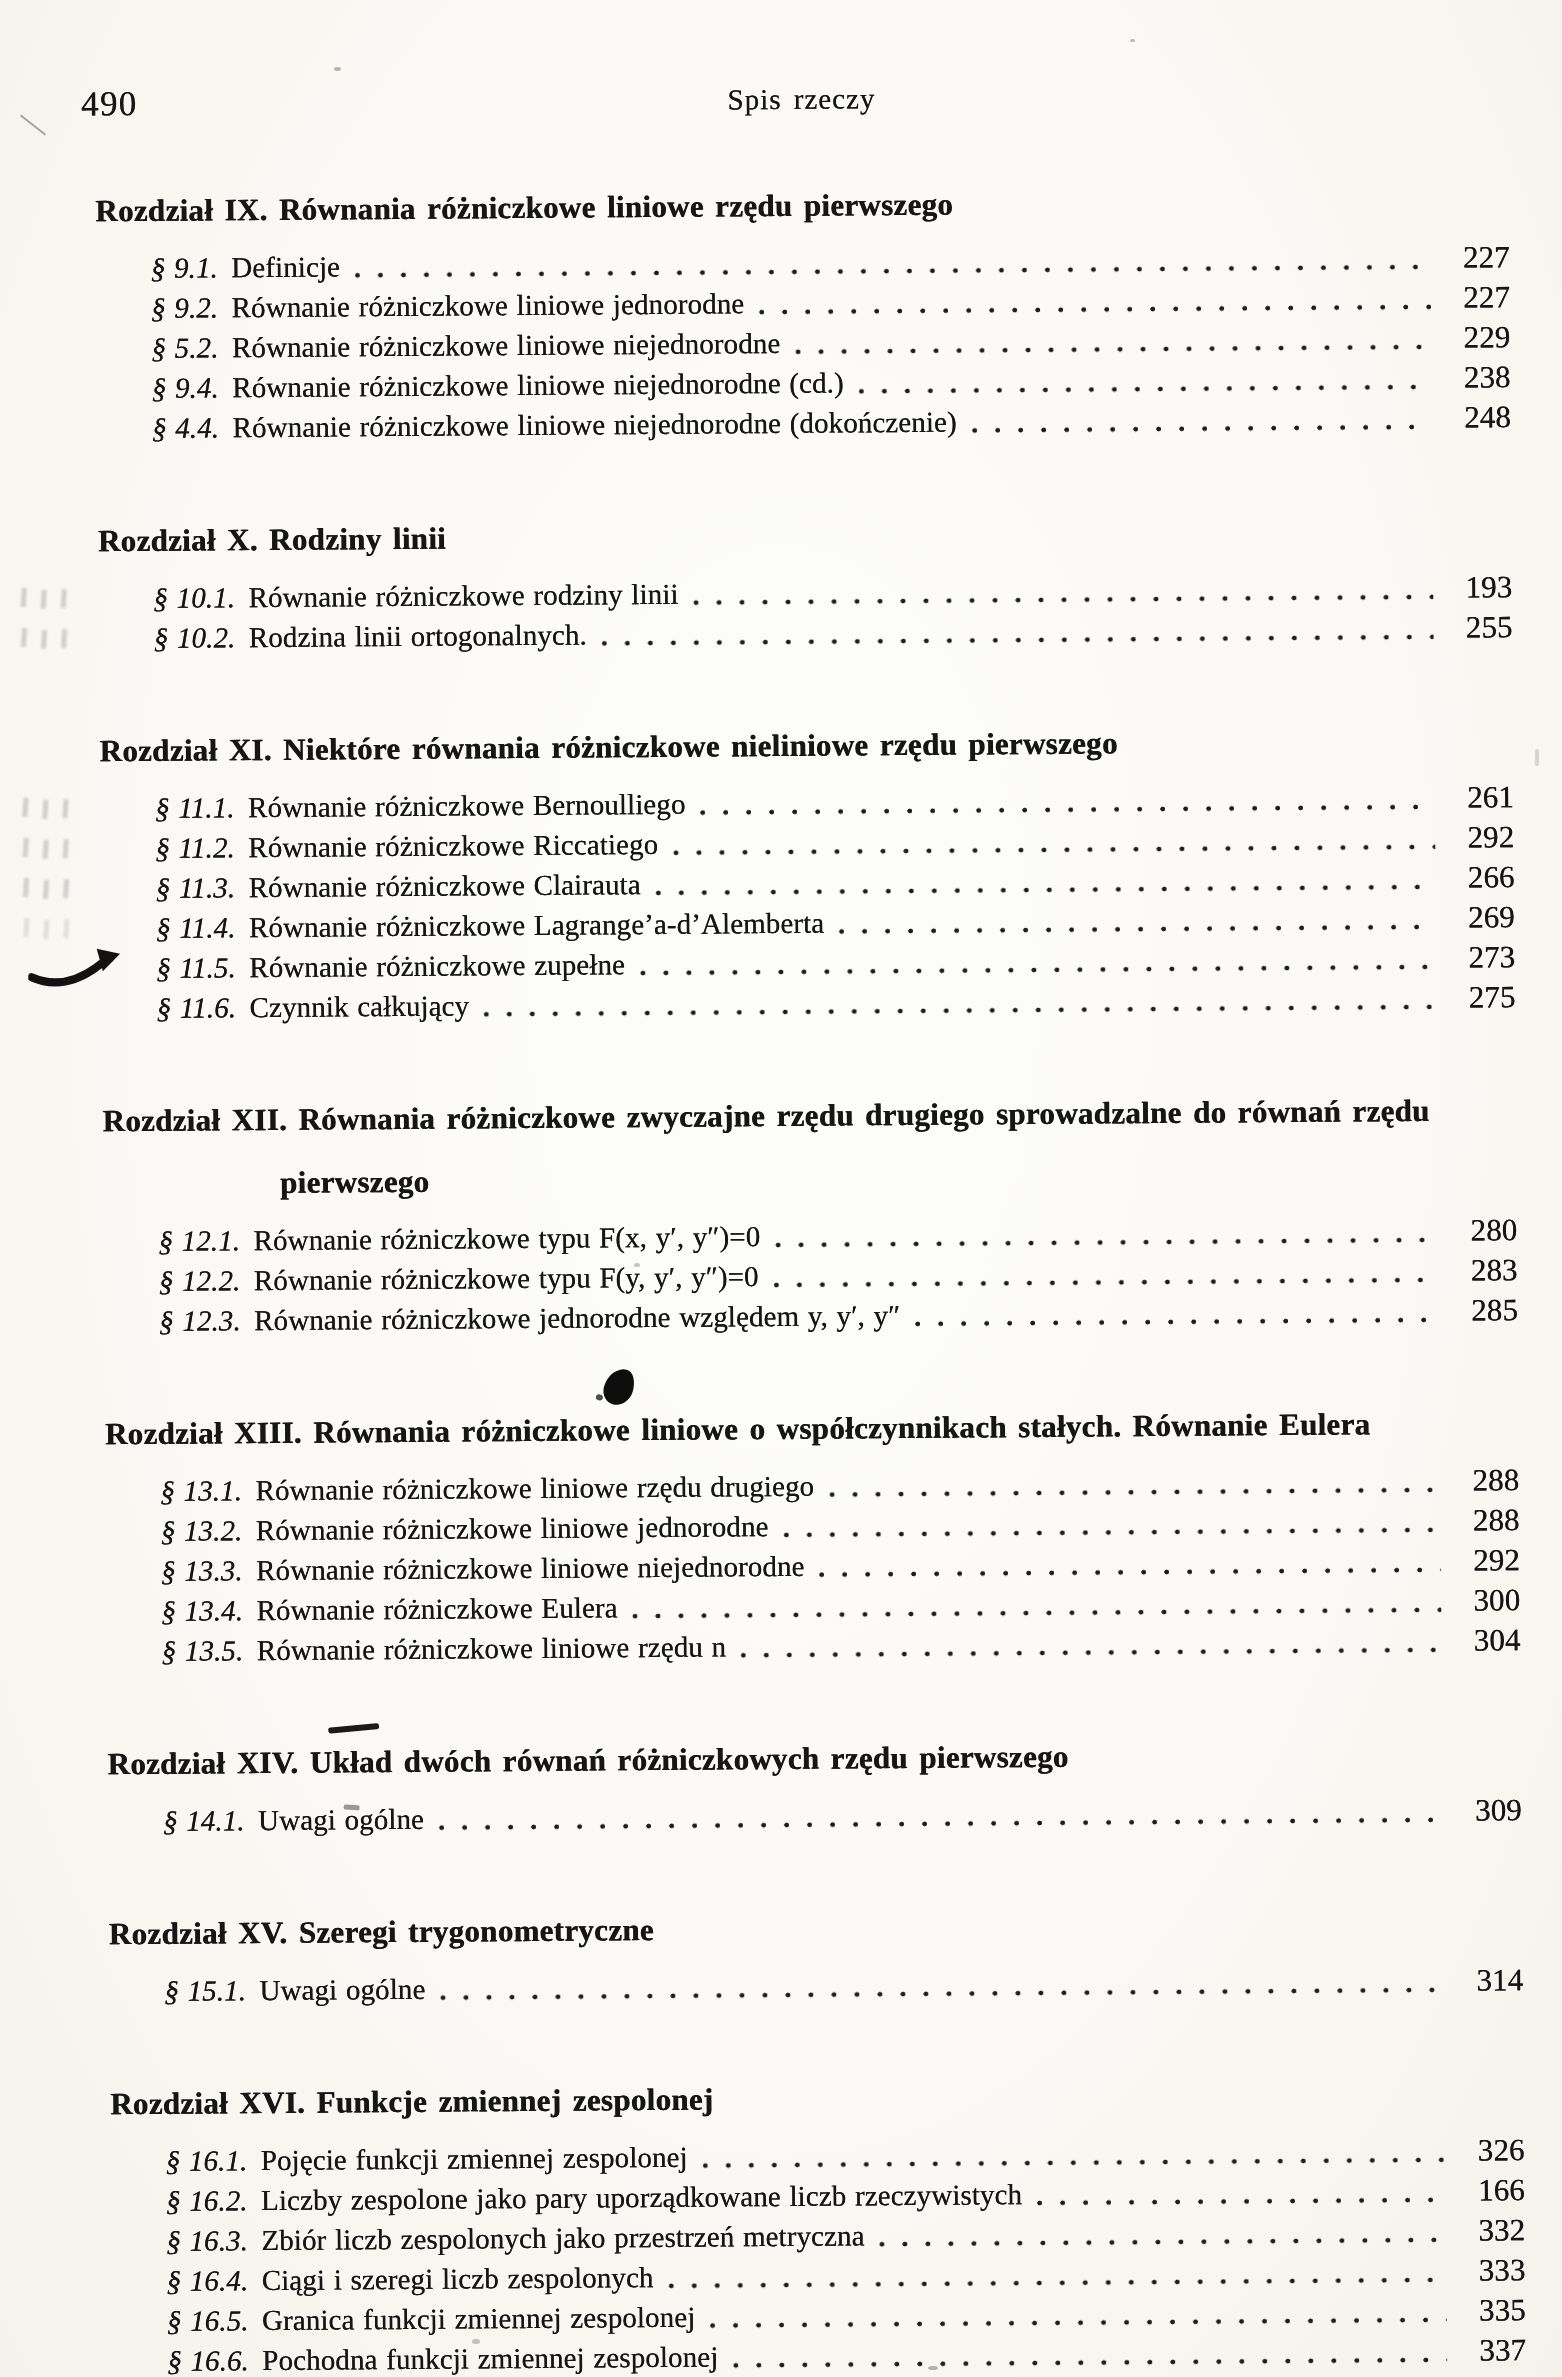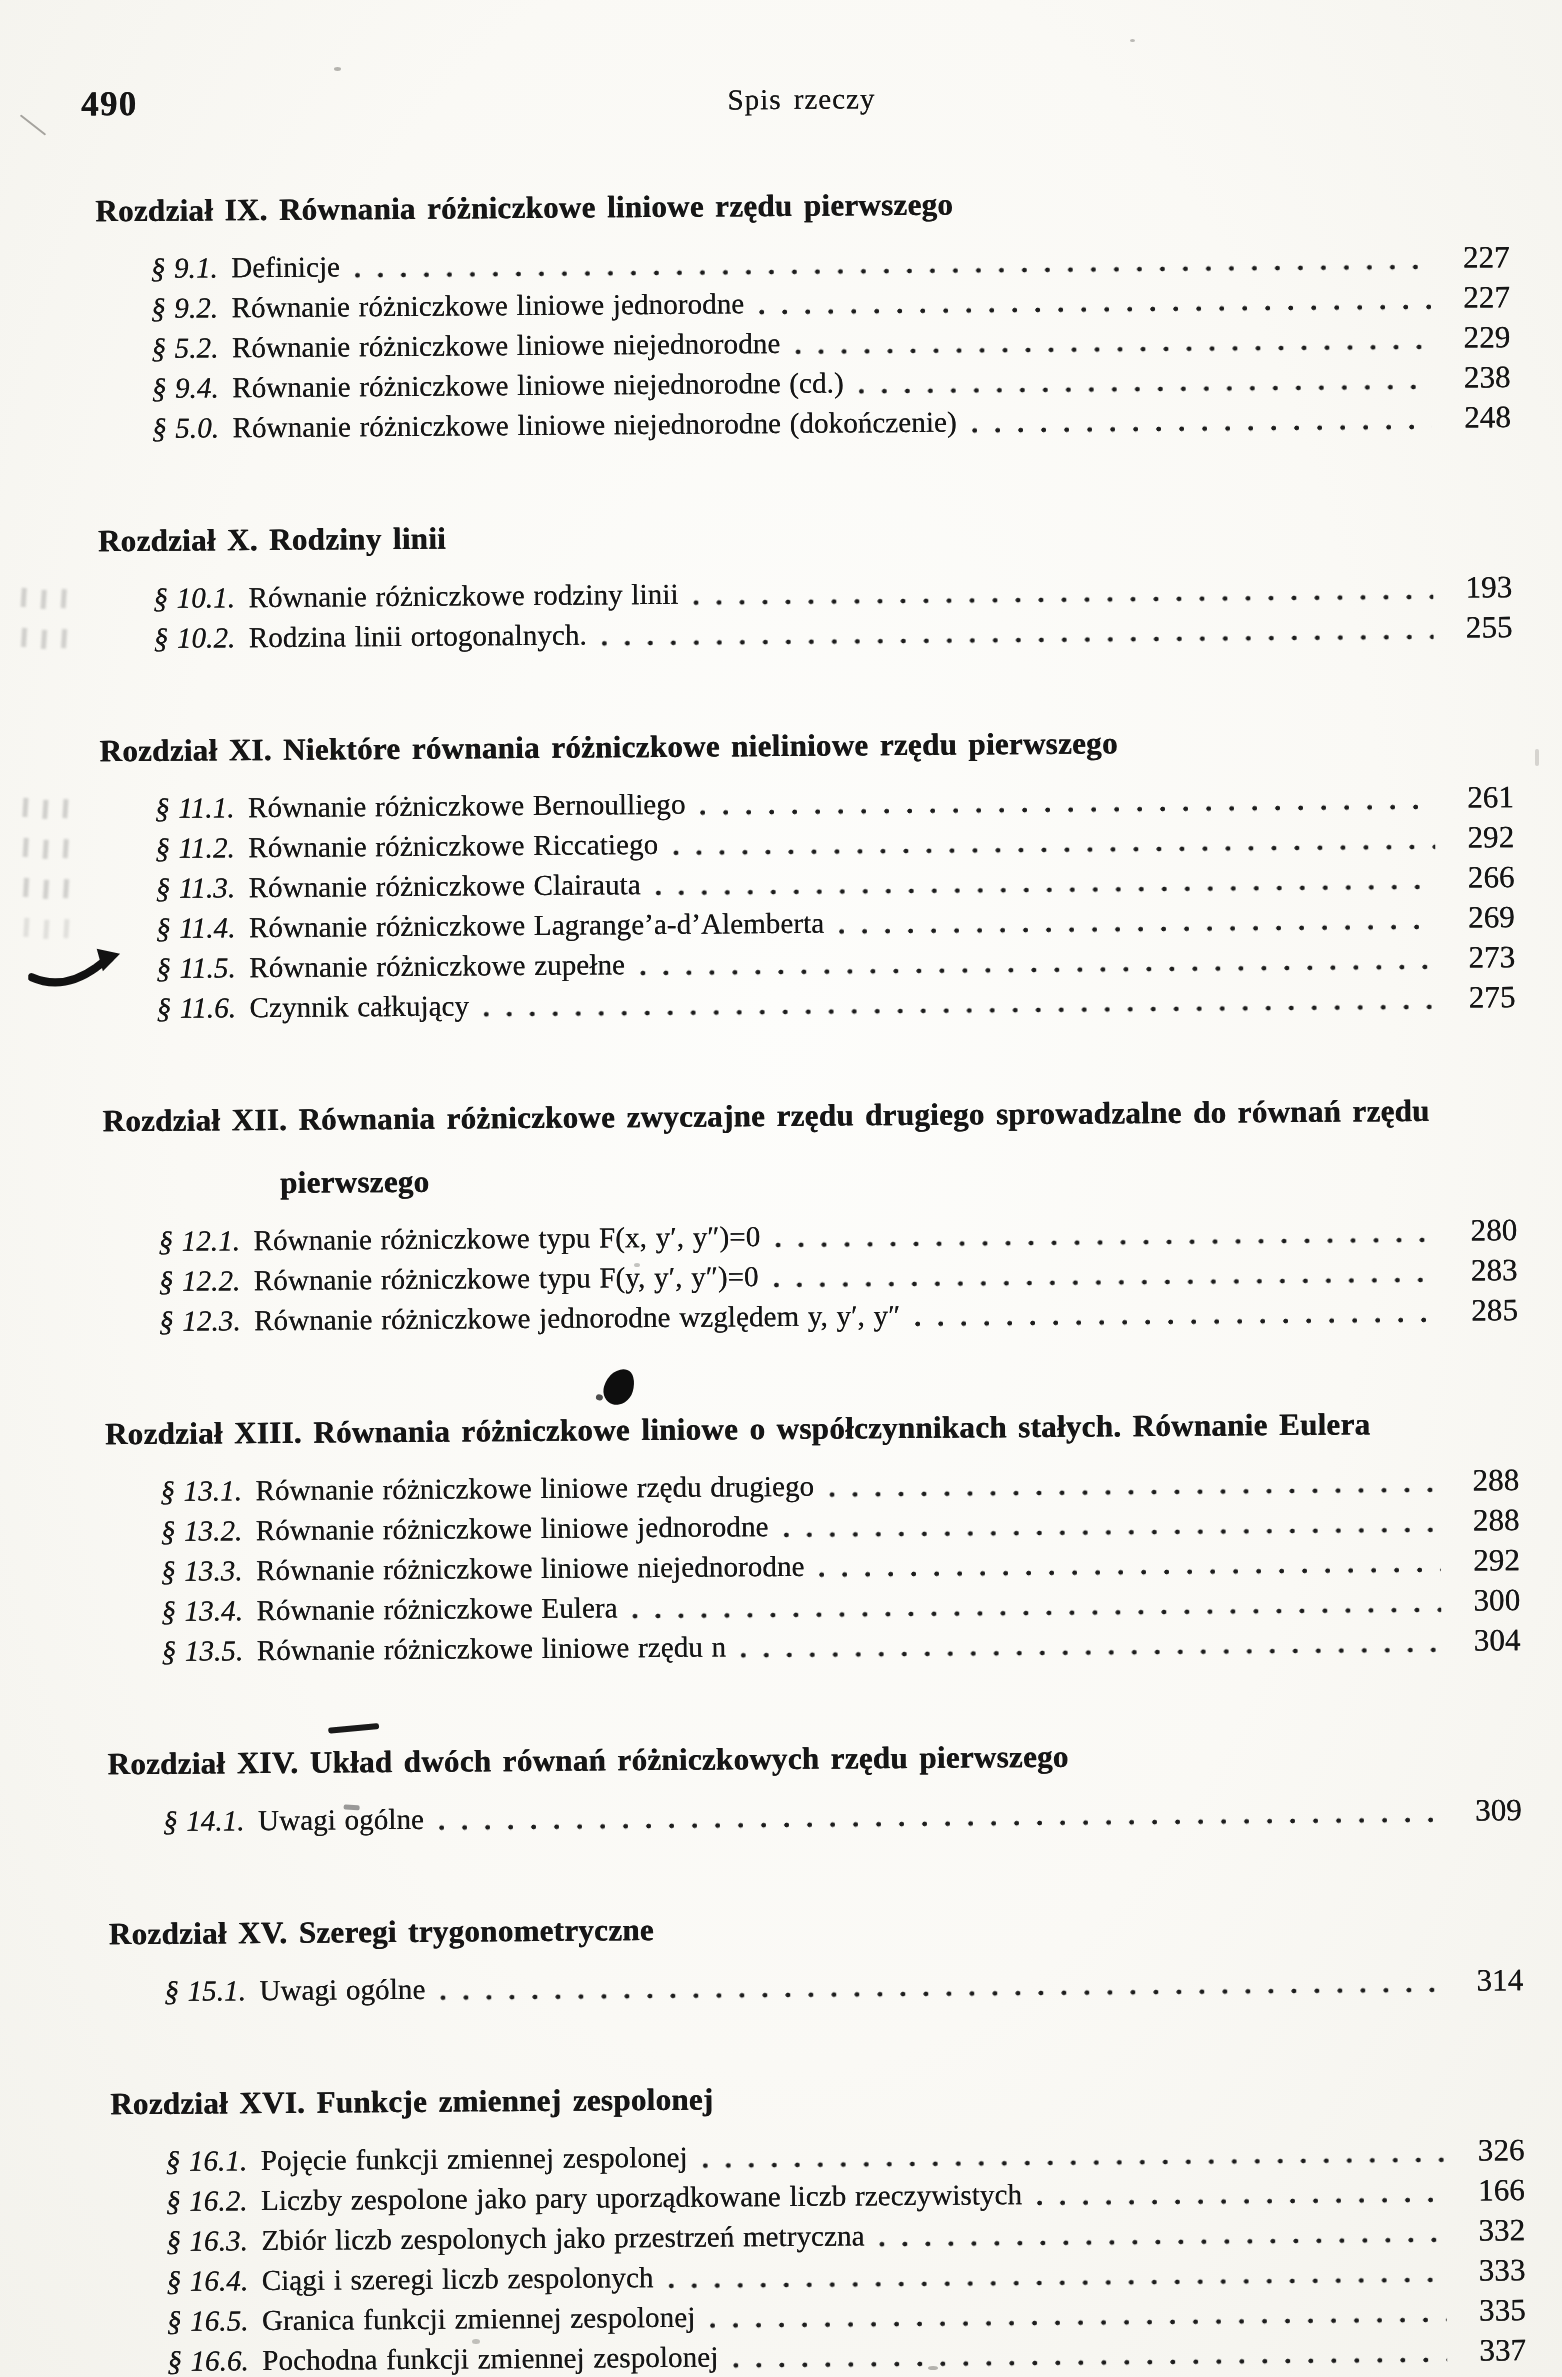--- a/index.html
+++ b/index.html
@@ -17,21 +17,21 @@
     position:absolute;inset:0;
     padding:79px 47px 0 102px;
     box-sizing:border-box;
     transform:rotate(-0.45deg);
     transform-origin:50% 45%;
   }
   
   .page-header{position:relative;height:49px;}
   .page-number{
     position:absolute;left:-13.4px;top:0;
-    font-size:35px;font-weight:700;letter-spacing:1.3px;
+    font-size:35px;font-weight:400;letter-spacing:1.3px;
     text-shadow:0.4px 0 0 currentColor;
   }
   .header-title{
     position:absolute;left:0;right:0;top:4px;text-align:center;
     font-size:29px;letter-spacing:1px;word-spacing:4px;
     text-shadow:0.2px 0 0 currentColor;
   }
   
   .chapter{position:relative;margin-top:75px;}
   .chapter:first-child{margin-top:60px;}
@@ -135,21 +135,21 @@
               <span class="leader"></span>
               <span class="sec-page">229</span>
             </div>
             <div class="toc-row">
               <span class="sec-num">§ 9.4.</span>
               <span class="sec-title">Równanie różniczkowe liniowe niejednorodne (cd.)</span>
               <span class="leader"></span>
               <span class="sec-page">238</span>
             </div>
             <div class="toc-row">
-              <span class="sec-num">§ 5.0.</span>
+              <span class="sec-num">§ 4.4.</span>
               <span class="sec-title">Równanie różniczkowe liniowe niejednorodne (dokończenie)</span>
               <span class="leader"></span>
               <span class="sec-page">248</span>
             </div>
           </div>
         </section>
         <section class="chapter">
           <h2 class="chapter-heading">Rozdział X. Rodziny linii</h2>
           <div class="section-list">
             <div class="toc-row">

